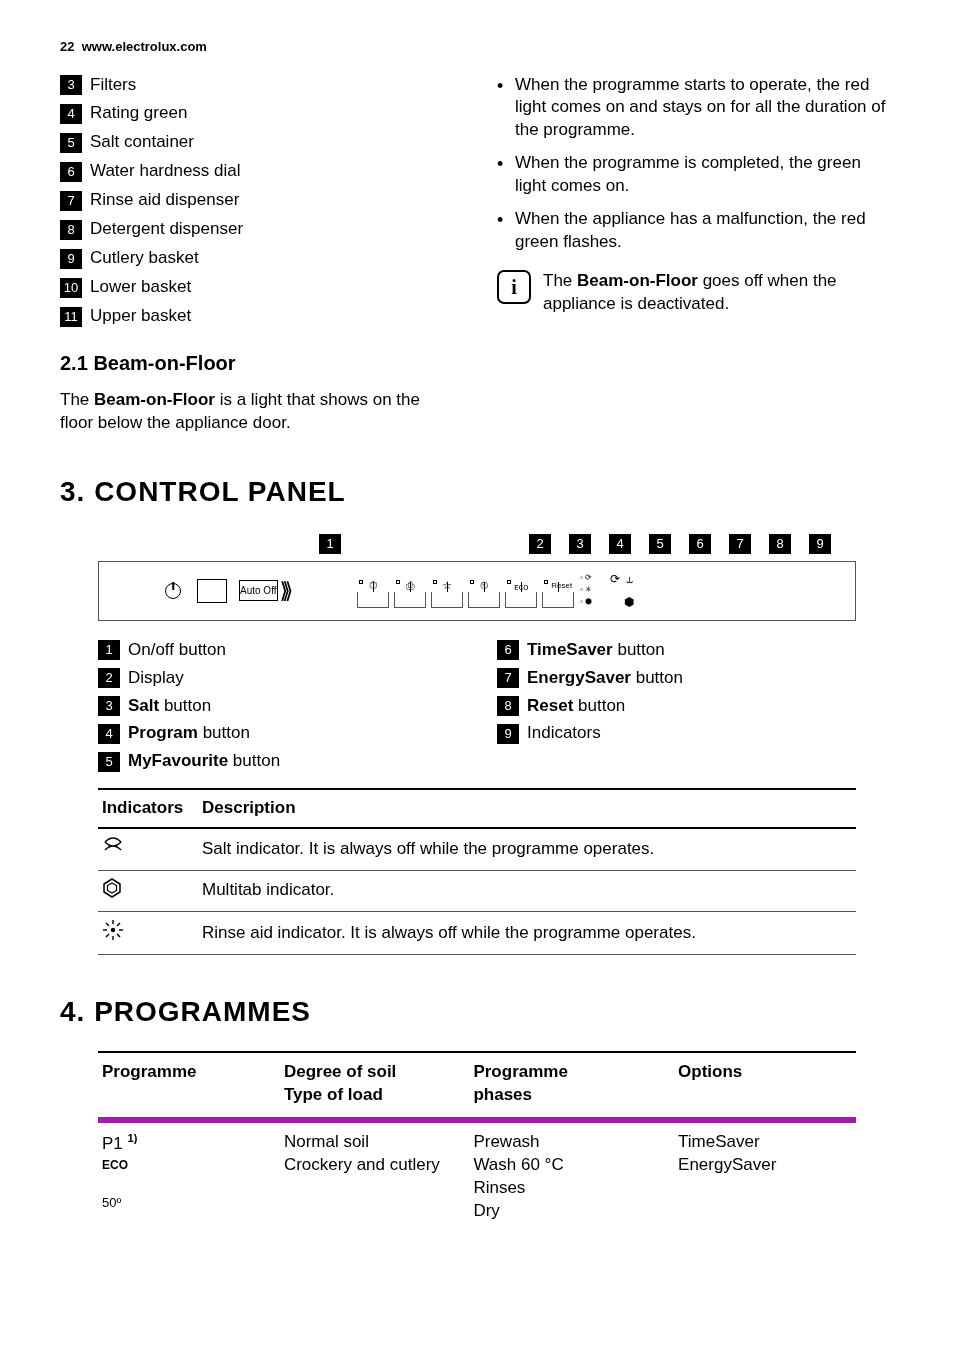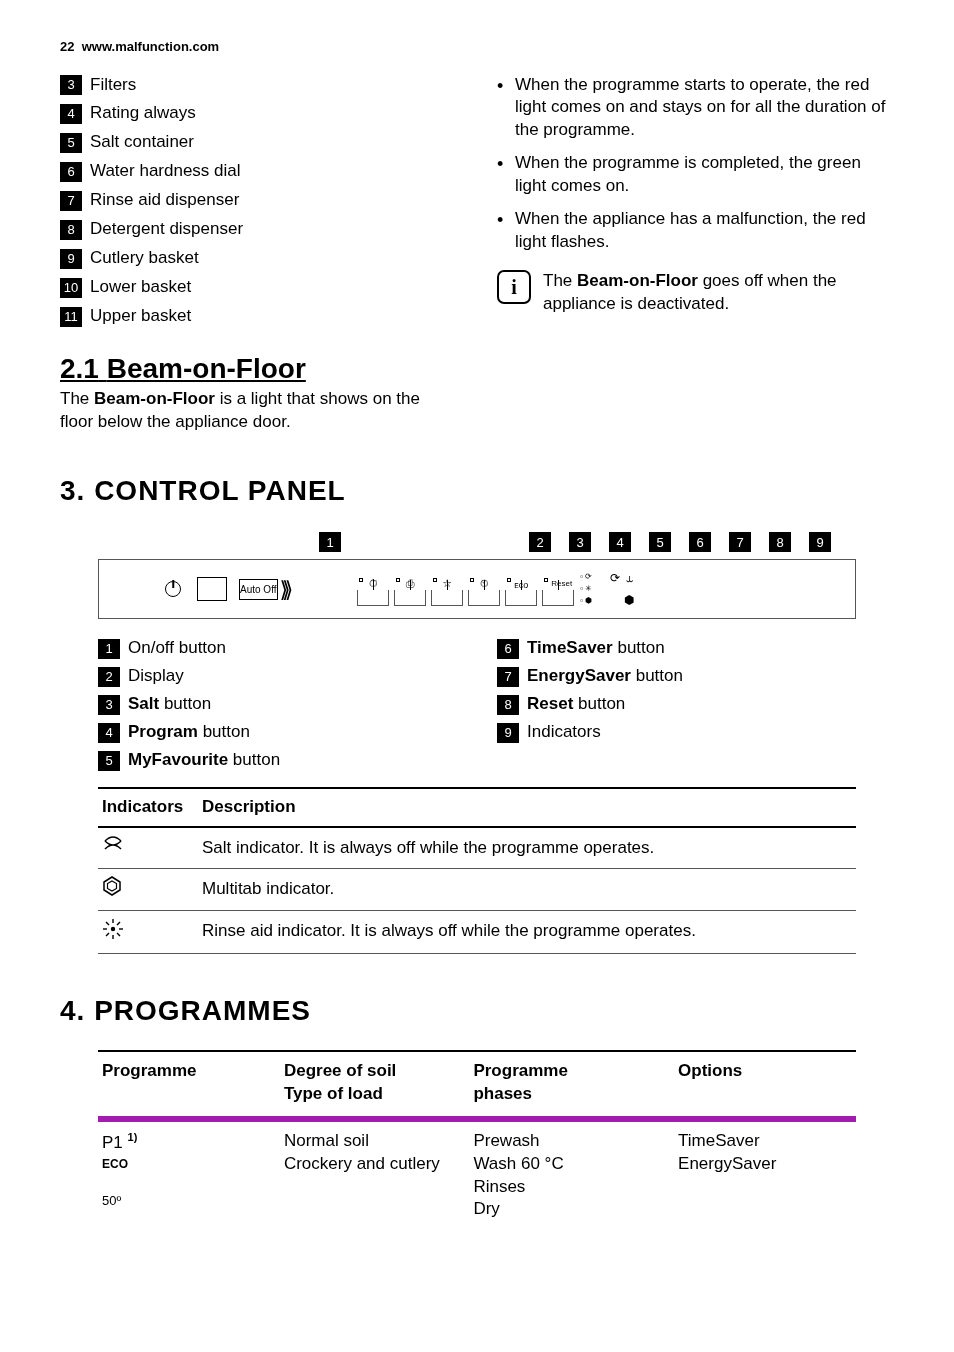--- a/index.html
+++ b/index.html
@@ -47,24 +47,23 @@
     margin-bottom: 10px;
   }
   .bullet-list li::before {
     content: "•";
     position: absolute;
     left: 0;
     top: 0;
     font-size: 18px;
   }
   .subhead {
-    font-size: 28px;
+    font-size: 20px;
     margin-top: 22px;
-    margin-bottom: 0;
-    text-decoration: underline;
+    margin-bottom: 12px;
   }
   .subhead .num { font-weight: bold; }
   .section-head {
     font-size: 28px;
     letter-spacing: 1px;
     margin-top: 38px;
     margin-bottom: 20px;
   }
   .section-head .num { font-weight: bold; }
   .info-box {
@@ -258,33 +257,33 @@
     width: 1px;
     height: 10px;
     background: #000;
     top: -10px;
   }
 </style>
 </head>
 <body>
 
 <div class="page-header">
-  <span>22</span>&nbsp;&nbsp;<span>www.malfunction.com</span>
+  <span>22</span>&nbsp;&nbsp;<span>www.electrolux.com</span>
 </div>
 
 <div class="two-col">
   <div class="col">
     <ul class="num-list">
       <li>
           <span class="num-box">3</span>
           <span>Filters</span>
         </li>
       <li>
           <span class="num-box">4</span>
-          <span>Rating always</span>
+          <span>Rating green</span>
         </li>
       <li>
           <span class="num-box">5</span>
           <span>Salt container</span>
         </li>
       <li>
           <span class="num-box">6</span>
           <span>Water hardness dial</span>
         </li>
       <li>
@@ -314,21 +313,21 @@
     </h3>
     <p>
       <span>The </span><b>Beam-on-Floor</b><span> is a light that shows on the floor below the appliance door.</span>
     </p>
   </div>
 
   <div class="col">
     <ul class="bullet-list">
       <li>When the programme starts to operate, the red light comes on and stays on for all the duration of the programme.</li>
       <li>When the programme is completed, the green light comes on.</li>
-      <li>When the appliance has a malfunction, the red light flashes.</li>
+      <li>When the appliance has a malfunction, the red green flashes.</li>
     </ul>
     <div class="info-box">
       <div class="info-icon"></div>
       <div>
         <span>The </span><b>Beam-on-Floor</b><span> goes off when the appliance is deactivated.</span>
       </div>
     </div>
   </div>
 </div>
 

